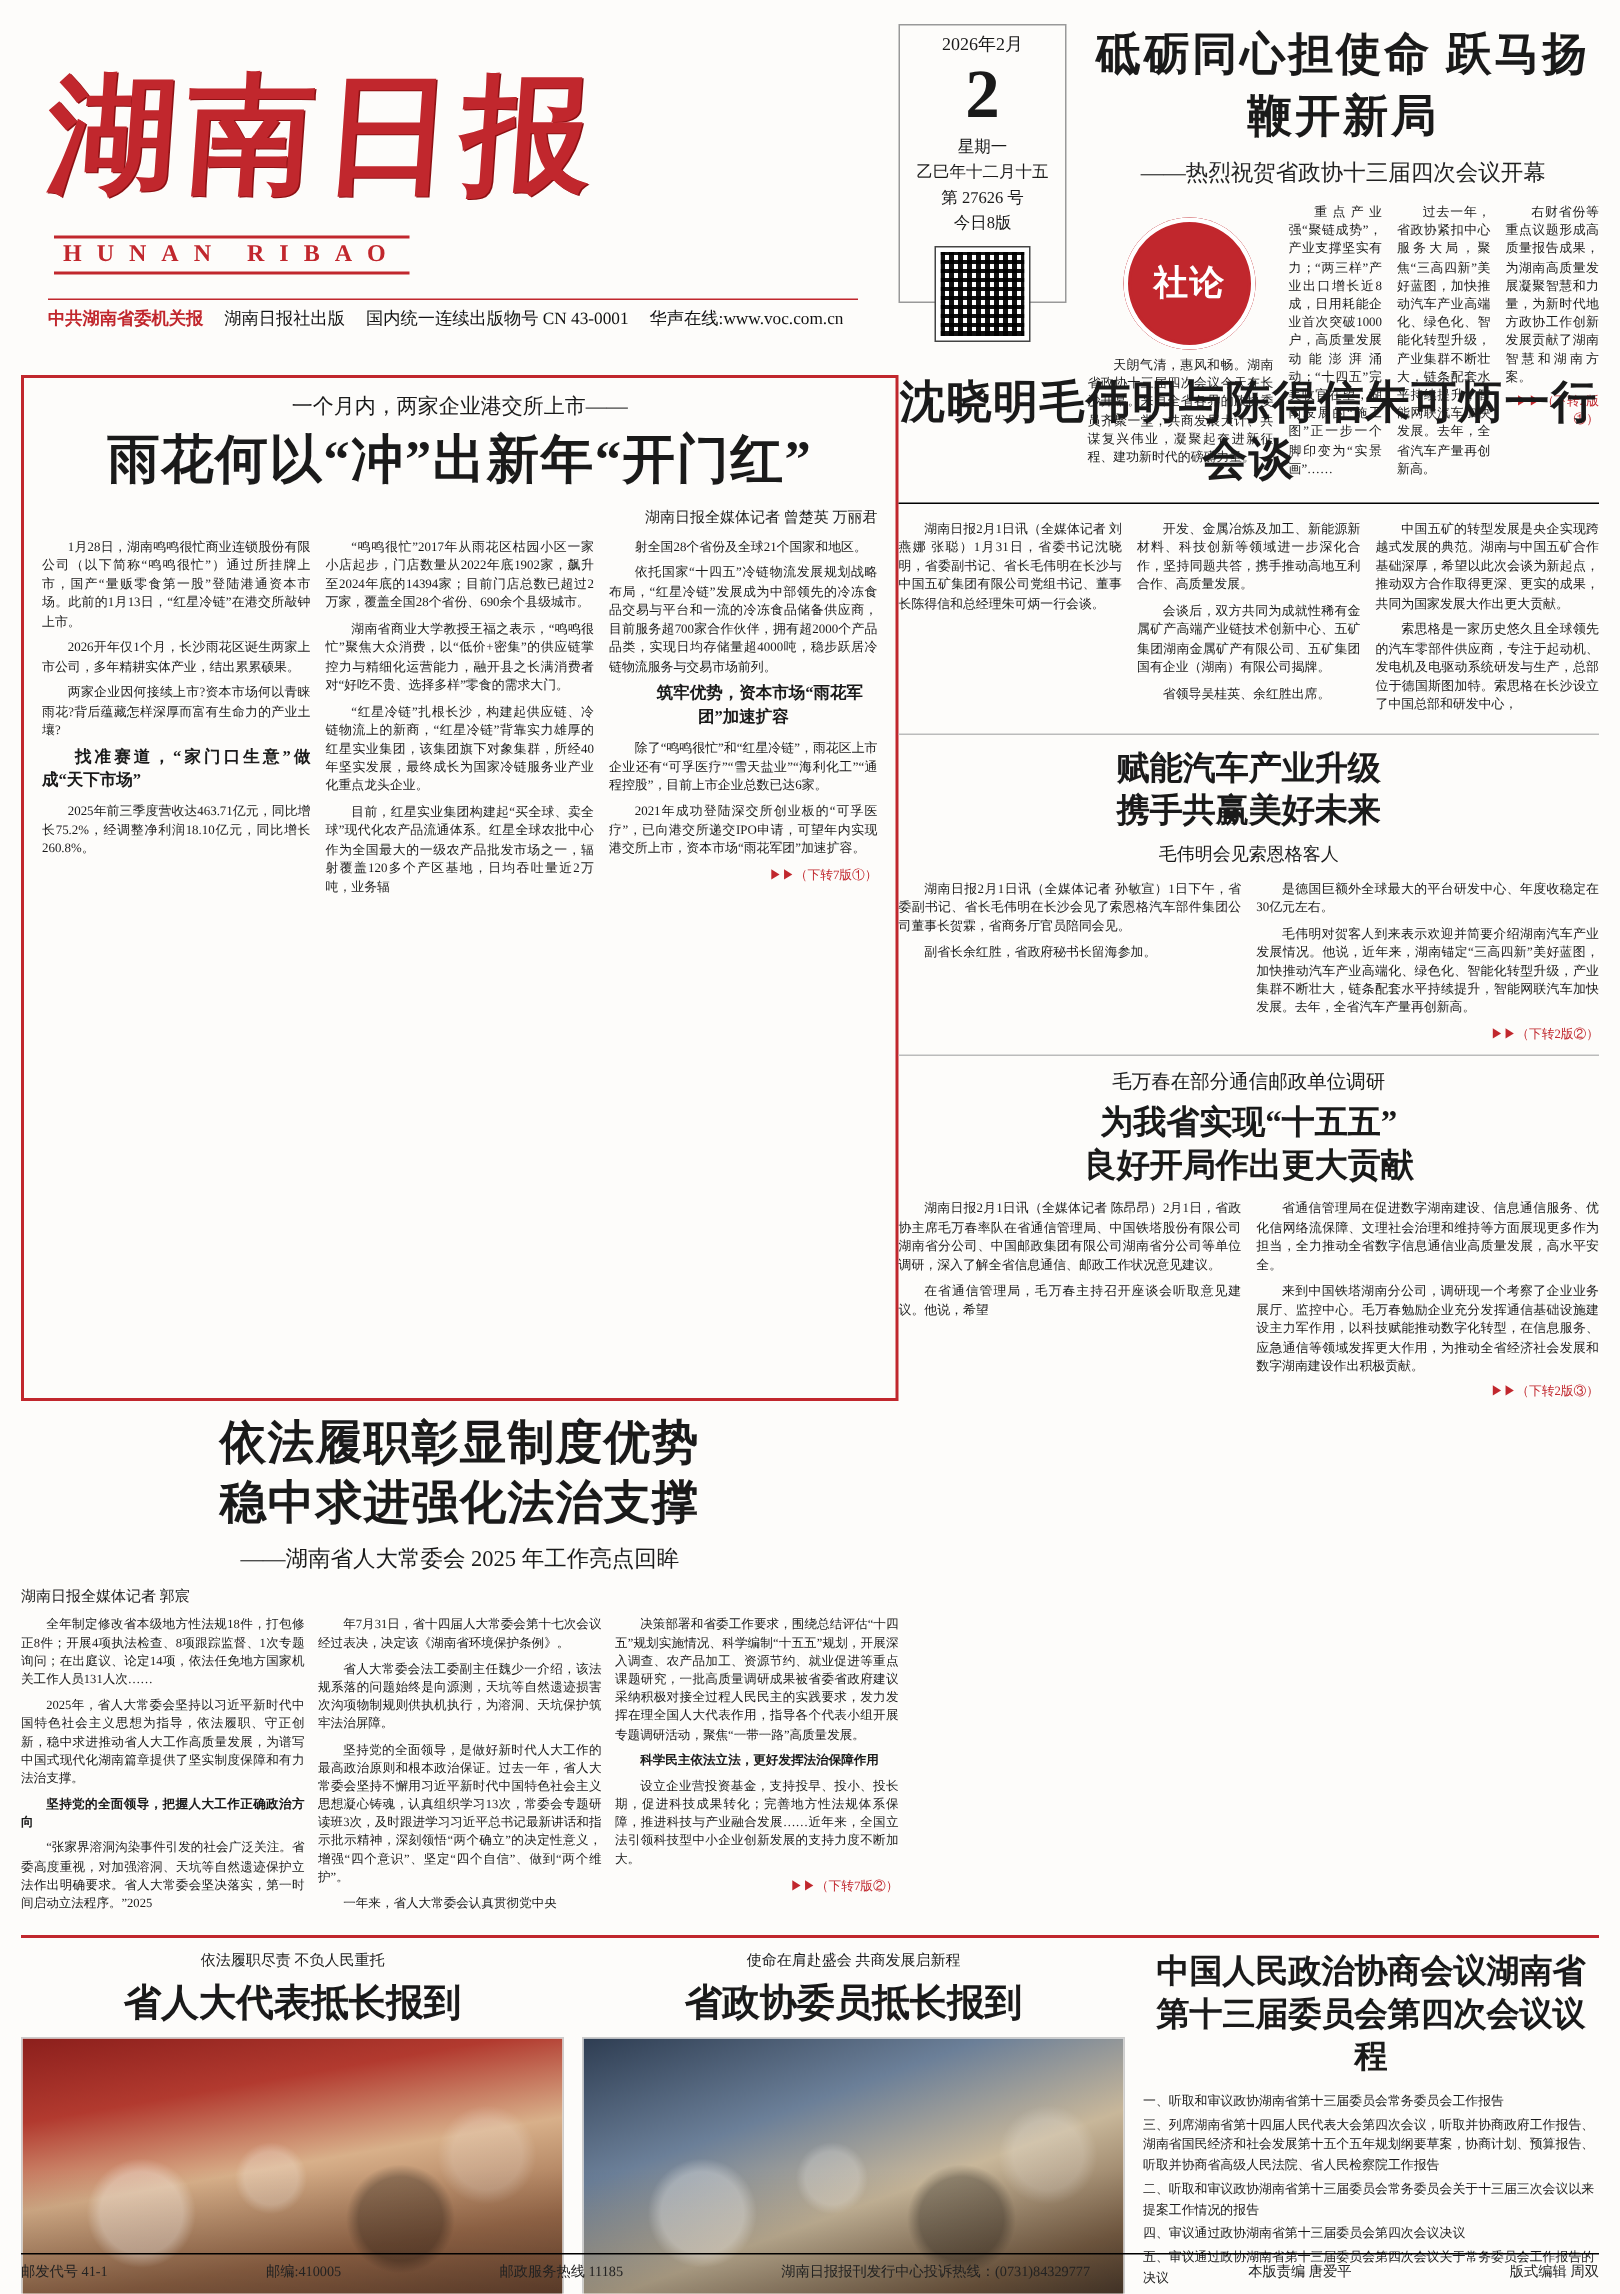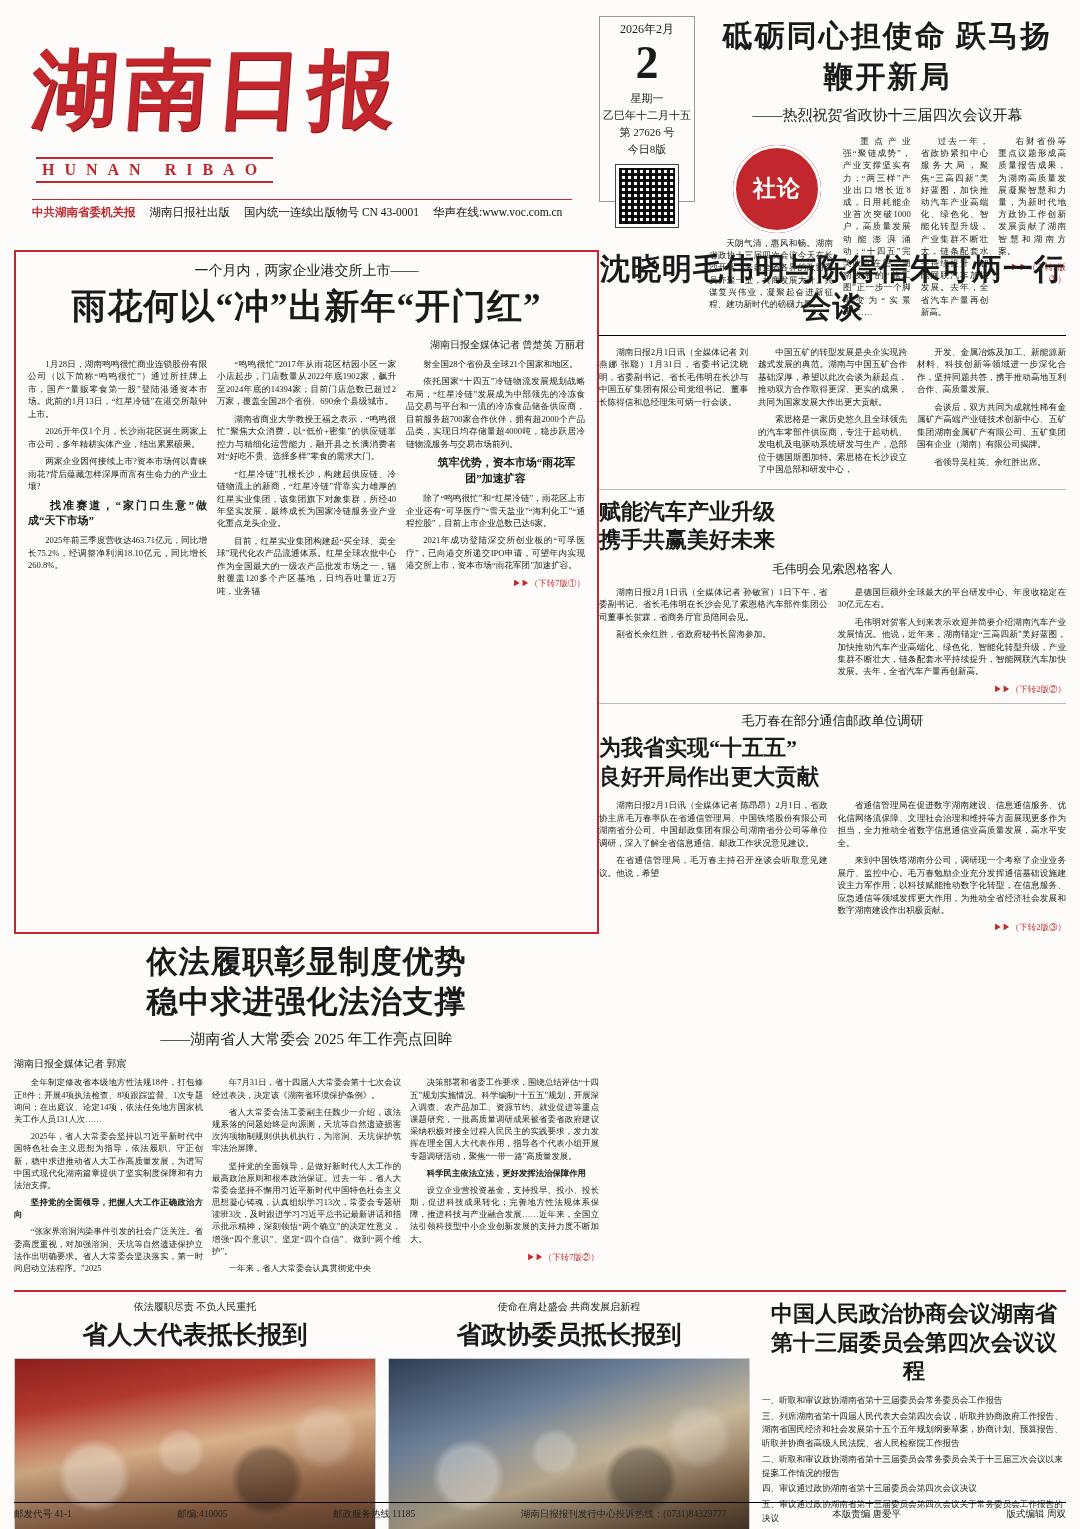--- a/index.html
+++ b/index.html
@@ -48,21 +48,21 @@
     display:flex;
     gap:14px;
     align-items:center;
     border-top:1px solid #c1272d;
     padding-top:5px;
     width:540px;
   }
   .mast-meta .red { color:#c1272d; font-weight:bold; }
 
   .mast-date {
-    width:96px;
+    width:112px;
     border:1px solid #999;
     margin-top:8px;
     text-align:center;
     font-size:11px;
     padding:4px 2px;
     height:186px;
   }
   .mast-date .ym { font-size:12px; margin-bottom:2px; }
   .mast-date .big { font-size:46px; font-weight:bold; line-height:1; margin:2px 0 4px; }
   .mast-date .line { font-size:11px; line-height:1.55; }
@@ -106,21 +106,21 @@
   .lead-byline { text-align:right; font-size:10px; margin-bottom:6px; }
   .lead-cols { display:flex; gap:10px; font-size:8.6px; line-height:1.45; text-align:justify; }
   .lead-cols .col { flex:1; }
   .lead-cols p { margin:0 0 5px; text-indent:2em; }
   .subhead { font-weight:bold; font-size:11px; text-indent:0; margin:6px 0 5px; }
   .subhead.center { text-align:center; }
 
   
   .rcol { flex:1; }
   .story-h1 { font-size:30px; font-weight:bold; text-align:center; line-height:1.25; letter-spacing:1px; }
-  .story-h2 { font-size:22px; font-weight:bold; line-height:1.3; }
+  .story-h2 { font-size:22px; font-weight:bold; text-align:center; line-height:1.3; }
   .sub-line { font-size:12px; text-align:center; margin-top:6px; }
   .rule { border-top:1px solid #000; margin:10px 0; }
   .rule-thin { border-top:1px solid #bbb; margin:8px 0; }
   .two-col { display:flex; gap:10px; font-size:8.6px; line-height:1.45; text-align:justify; }
   .two-col .col { flex:1; }
   .two-col p { margin:0 0 5px; text-indent:2em; }
 
   
   .band2 { display:flex; gap:12px; margin-top:8px; }
   .band2-left { width:585px; }
@@ -246,27 +246,27 @@
     </div>
 
     <div class="rcol">
       <div class="story-h1">沈晓明毛伟明与陈得信朱可炳一行会谈</div>
       <div class="rule"></div>
       <div class="two-col">
         <div class="col">
           <p>湖南日报2月1日讯（全媒体记者 刘燕娜 张聪）1月31日，省委书记沈晓明，省委副书记、省长毛伟明在长沙与中国五矿集团有限公司党组书记、董事长陈得信和总经理朱可炳一行会谈。</p>
         </div>
         <div class="col">
-          <p>中国五矿的转型发展是央企实现跨越式发展的典范。湖南与中国五矿合作基础深厚，希望以此次会谈为新起点，推动双方合作取得更深、更实的成果，共同为国家发展大作出更大贡献。</p>
-          <p>索思格是一家历史悠久且全球领先的汽车零部件供应商，专注于起动机、发电机及电驱动系统研发与生产，总部位于德国斯图加特。索思格在长沙设立了中国总部和研发中心，</p>
-        </div>
-        <div class="col">
           <p>开发、金属冶炼及加工、新能源新材料、科技创新等领域进一步深化合作，坚持同题共答，携手推动高地互利合作、高质量发展。</p>
           <p>会谈后，双方共同为成就性稀有金属矿产高端产业链技术创新中心、五矿集团湖南金属矿产有限公司、五矿集团国有企业（湖南）有限公司揭牌。</p>
           <p>省领导吴桂英、余红胜出席。</p>
+        </div>
+        <div class="col">
+          <p>中国五矿的转型发展是央企实现跨越式发展的典范。湖南与中国五矿合作基础深厚，希望以此次会谈为新起点，推动双方合作取得更深、更实的成果，共同为国家发展大作出更大贡献。</p>
+          <p>索思格是一家历史悠久且全球领先的汽车零部件供应商，专注于起动机、发电机及电驱动系统研发与生产，总部位于德国斯图加特。索思格在长沙设立了中国总部和研发中心，</p>
         </div>
       </div>
 
       <div class="rule-thin"></div>
 
       <div class="story-h2" style="white-space:pre-line">赋能汽车产业升级
 携手共赢美好未来</div>
       <div class="sub-line">毛伟明会见索恩格客人</div>
       <div class="two-col" style="margin-top:8px">
         <div class="col">

